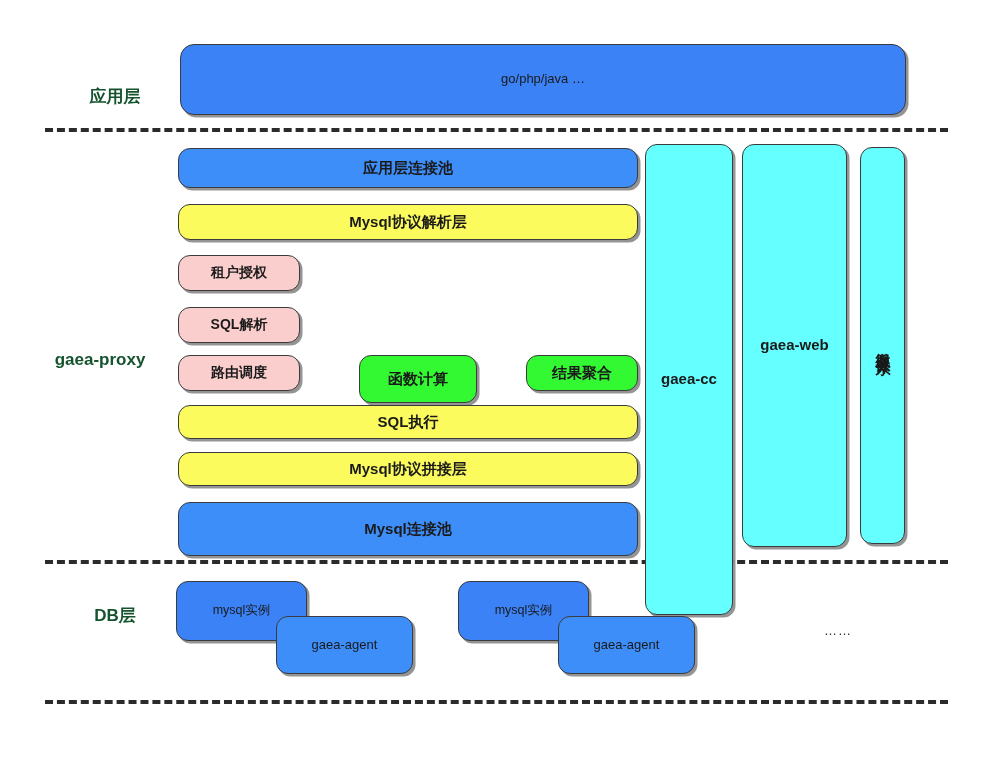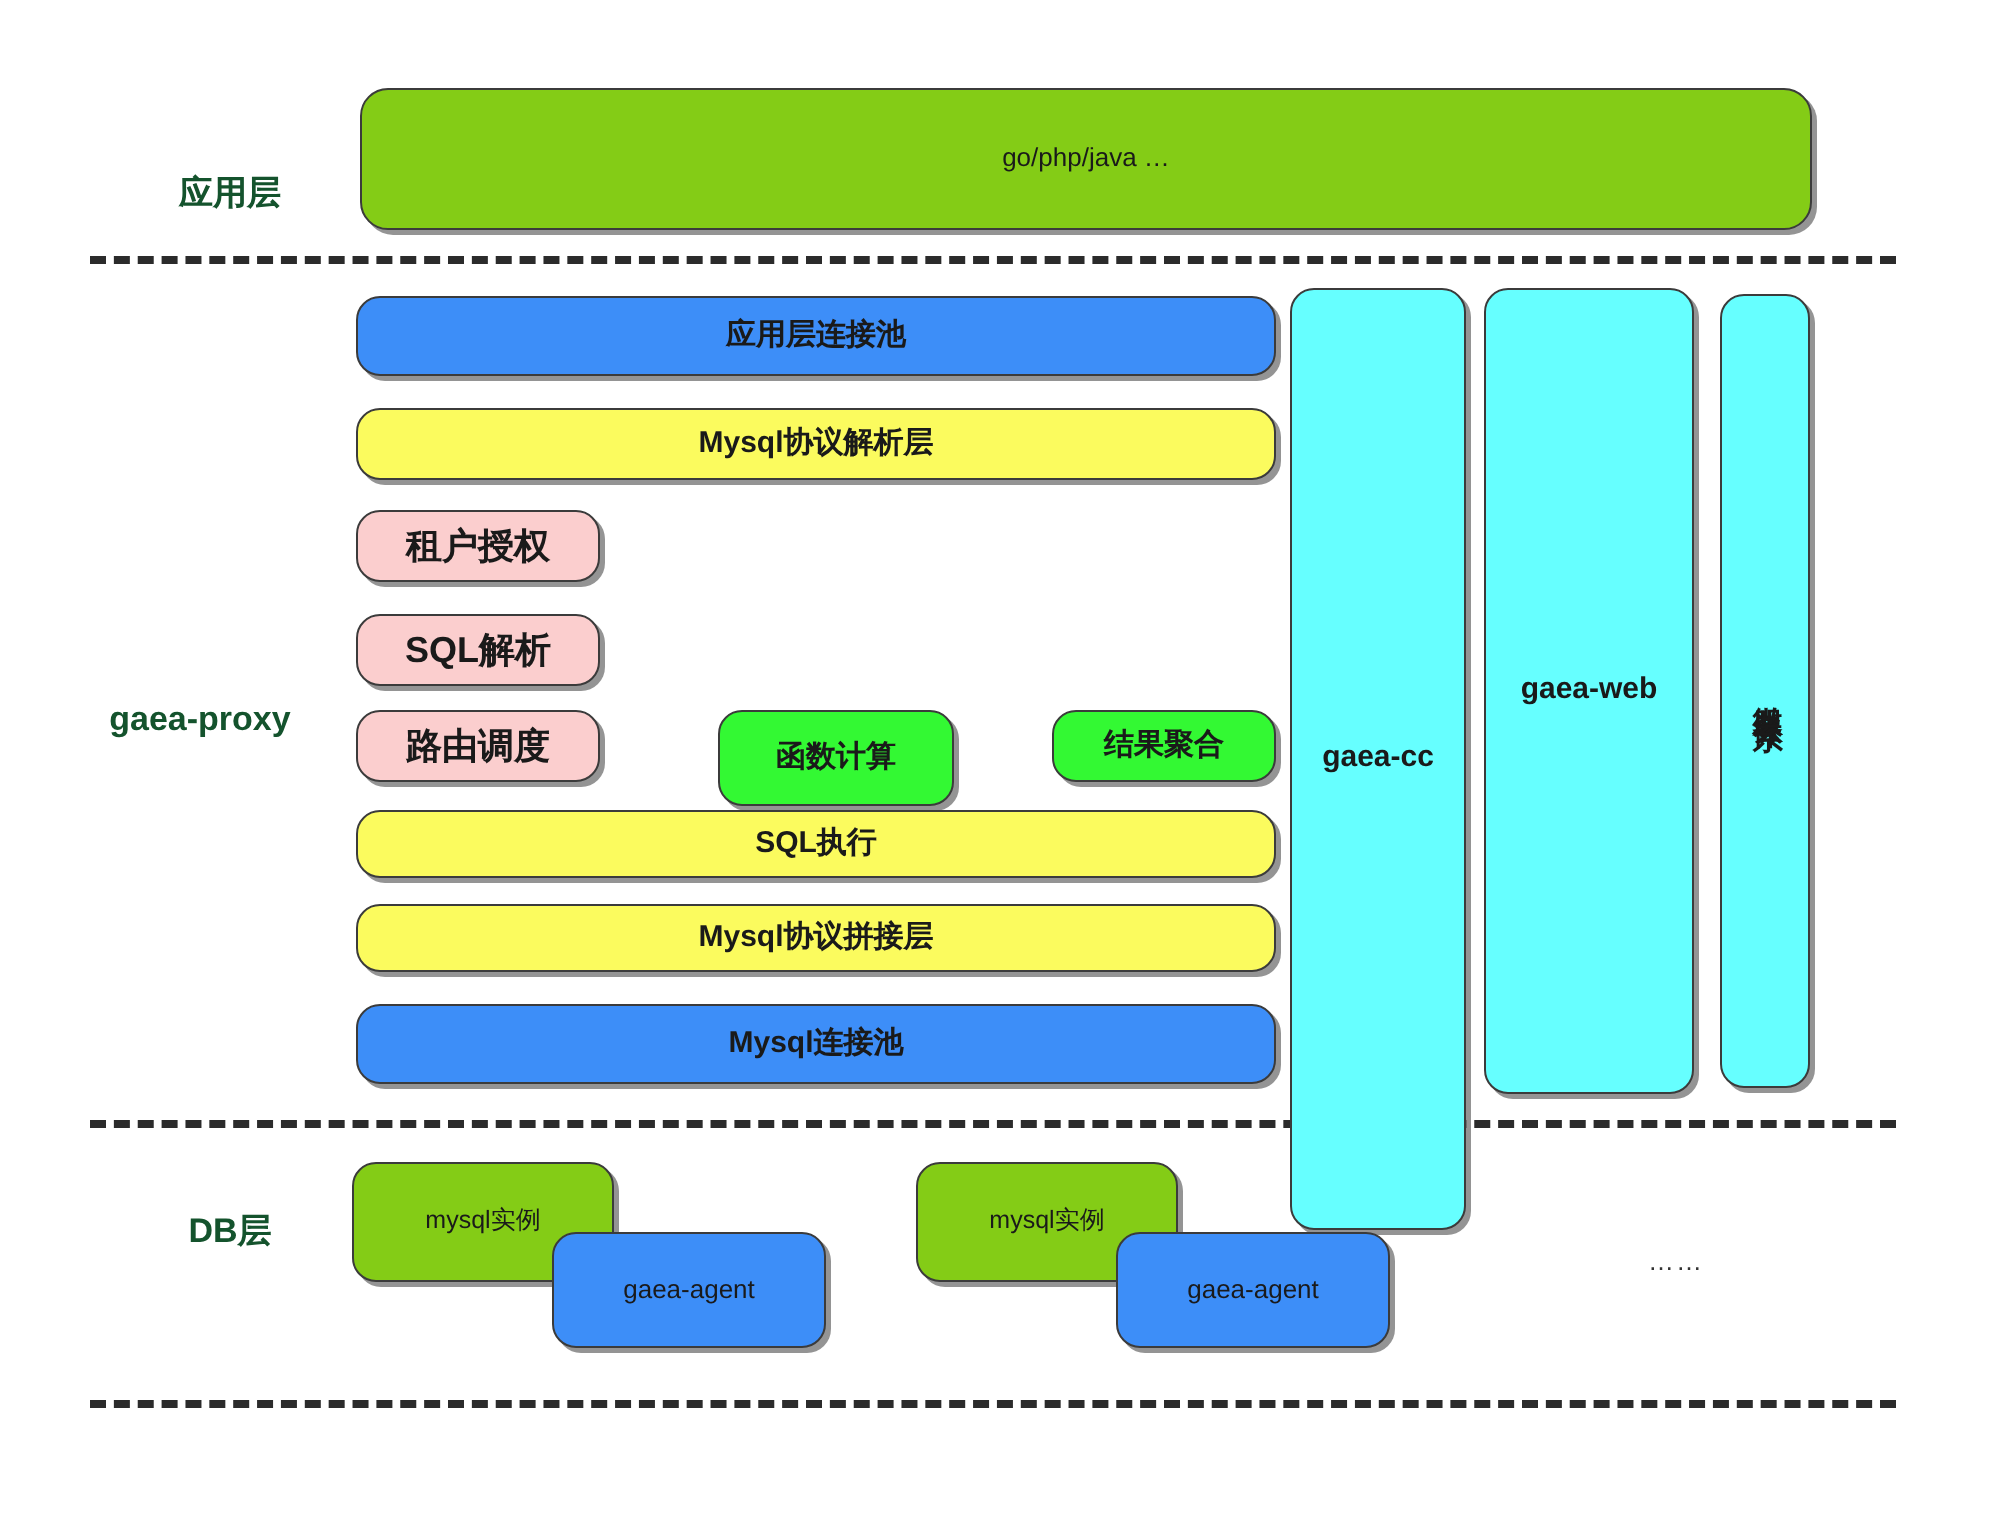--- a/index.html
+++ b/index.html
@@ -30,25 +30,25 @@
     align-items: center;
     justify-content: center;
     text-align: center;
     box-shadow: 2.5px 2.5px 0 rgba(60,60,60,0.55);
     line-height: 1.25;
   }
   .node > span { display: block; }
 
   .bold   { font-weight: bold; }
   .fs13   { font-size: 13px; }
-  .fs14   { font-size: 18px; }
+  .fs14   { font-size: 14px; }
   .fs15   { font-size: 15px; }
 
   
-  .c-lgreen { background: #84cc16; }
+  .c-lgreen { background: #3b82f6; }
   .c-blue   { background: #3d8ef8; }
   .c-yellow { background: #fbfb5e; }
   .c-pink   { background: #fbcece; }
   .c-green  { background: #33f933; }
   .c-cyan   { background: #66ffff; }
 
   
   .divider {
     position: absolute;
     left: 45px;
@@ -129,21 +129,21 @@
   </div>
 
   <div class="node c-yellow fs15 bold" style="left:178px; top:405px; width:460px; height:34px;">
     <span>SQL执行</span>
   </div>
 
   <div class="node c-yellow fs15 bold" style="left:178px; top:452px; width:460px; height:34px;">
     <span>Mysql协议拼接层</span>
   </div>
 
-  <div class="node c-blue fs15 bold" style="left:178px; top:502px; width:460px; height:40px;">
+  <div class="node c-blue fs15 bold" style="left:178px; top:502px; width:460px; height:54px;">
     <span>Mysql连接池</span>
   </div>
 
   <div class="node c-green fs15 bold" style="left:359px; top:355px; width:118px; height:48px;">
     <span>函数计算</span>
   </div>
 
   <div class="node c-green fs15 bold" style="left:526px; top:355px; width:112px; height:36px;">
     <span>结果聚合</span>
   </div>

